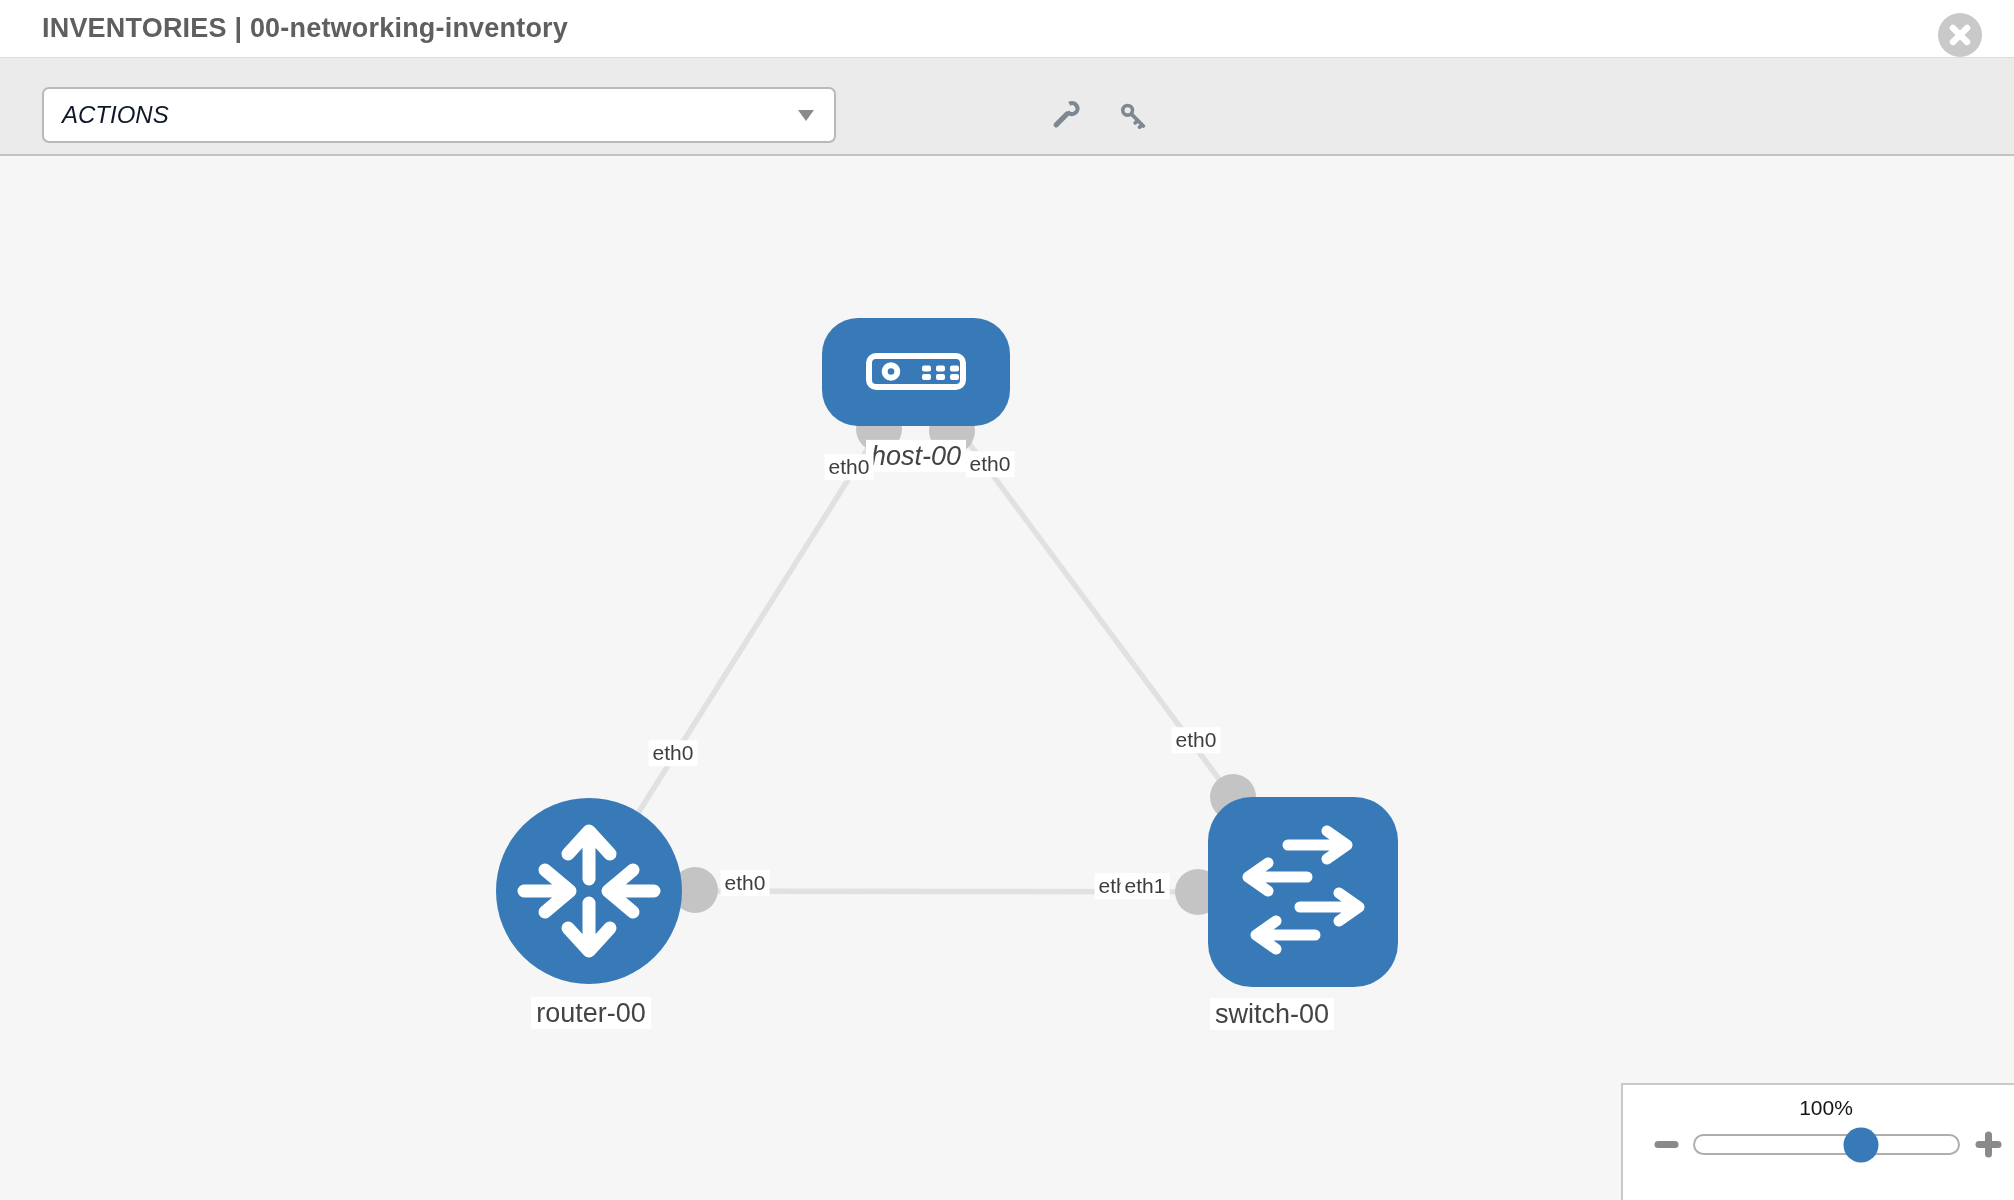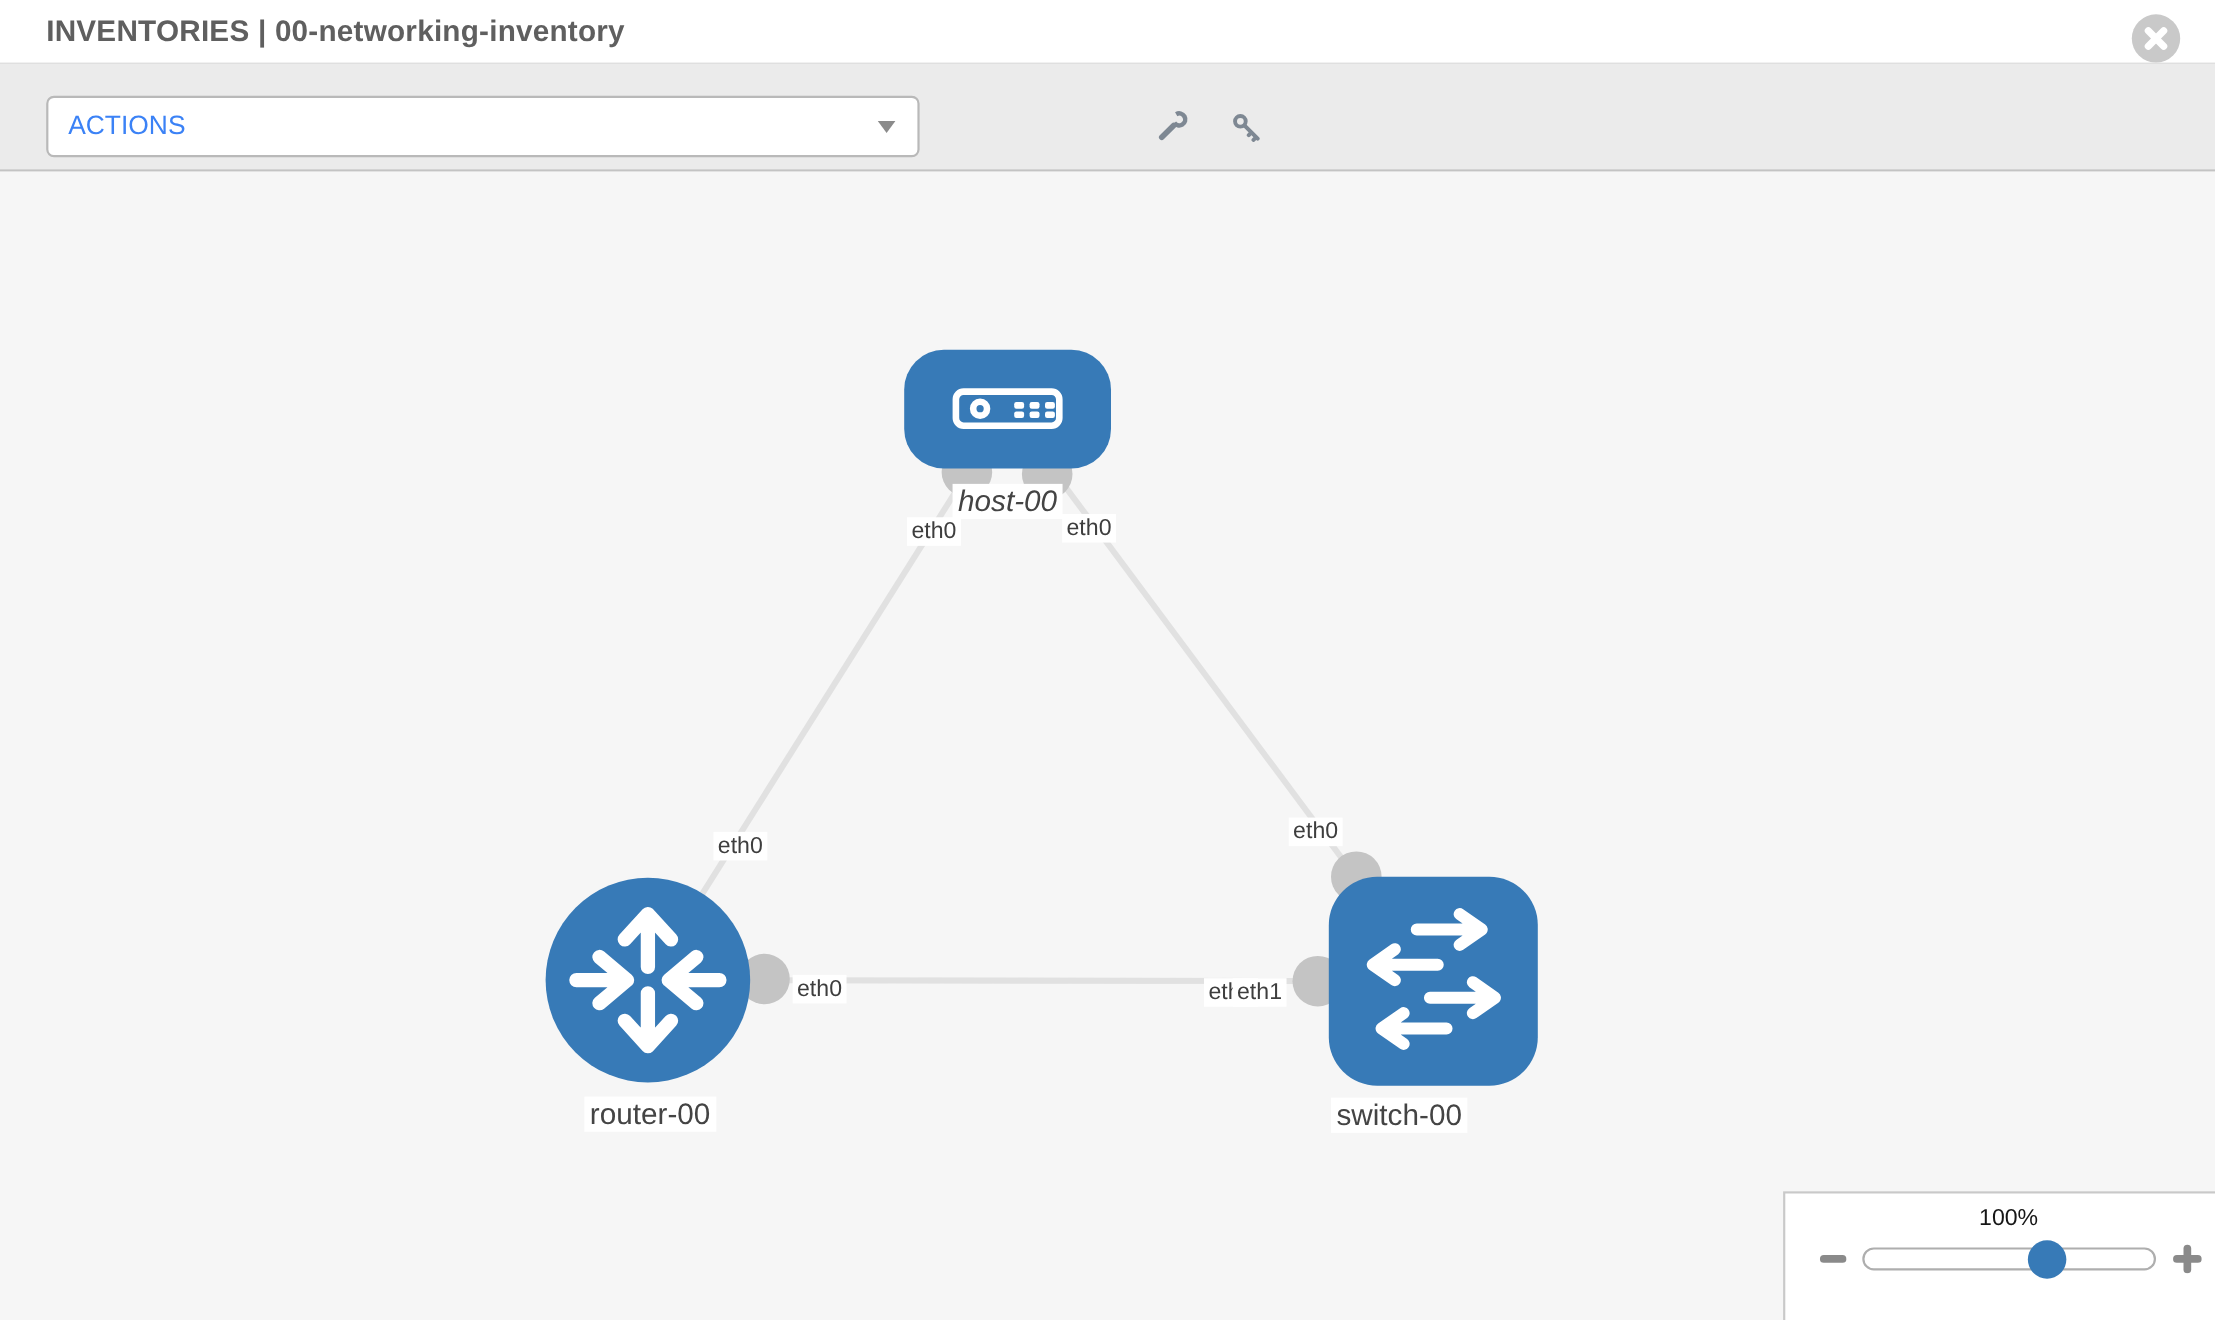--- a/index.html
+++ b/index.html
@@ -20,21 +20,21 @@
   }
   
   .toolbar{
     position:absolute;top:57px;left:0;width:2014px;height:99px;background:#ebebeb;
     border-top:1px solid #dddddd;border-bottom:2px solid #c3c3c3;box-sizing:border-box;
   }
   .select{
     position:absolute;top:29px;height:56px;background:#ffffff;
     border:2px solid #b9b9b9;border-radius:7px;box-sizing:border-box;
     display:flex;align-items:center;padding-left:18px;
-    color:#3b82f6;font-size:24px;cursor:pointer;
+    color:#0f172a;font-size:24px;cursor:pointer;font-style:italic;
   }
   .select-actions{left:42px;width:794px;}
   .select-search{left:1182px;width:792px;}
   .caret{
     position:absolute;right:20px;top:50%;margin-top:-5px;width:0;height:0;
     border-left:8px solid transparent;border-right:8px solid transparent;
     border-top:11px solid #8b8b8b;
   }
   .tool-btn{
     position:absolute;top:29px;width:56px;height:56px;display:flex;
@@ -44,21 +44,21 @@
   .tool-key{left:1105px;}
   
   .canvas{position:absolute;top:156px;left:0;width:2014px;height:1044px;background:#f6f6f6;}
   .canvas svg.topo{position:absolute;top:0;left:0;}
   .labels{position:absolute;top:0;left:0;width:100%;height:100%;pointer-events:none;}
   .net-label{
     position:absolute;transform:translate(-50%,-50%);background:#ffffff;
     color:#444444;white-space:nowrap;line-height:1.12;padding:1px 5px;
   }
   .node-label{font-size:27px;}
-  .iface-label{font-size:21px;color:#3e3e3e;padding:1px 4px;margin-top:16px;}
+  .iface-label{font-size:21px;color:#3e3e3e;padding:1px 4px;}
   
   .zoom-panel{
     position:absolute;left:1621px;top:1083px;width:400px;height:125px;
     background:#ffffff;border:2px solid #c9c9c9;box-sizing:content-box;
   }
   .zoom-value{
     position:absolute;left:203px;top:11px;transform:translateX(-50%);
     font-size:21px;color:#161616;
   }
   .zoom-btn{position:absolute;width:30px;height:28px;display:flex;align-items:center;justify-content:center;color:#8a8a8a;cursor:pointer;}

